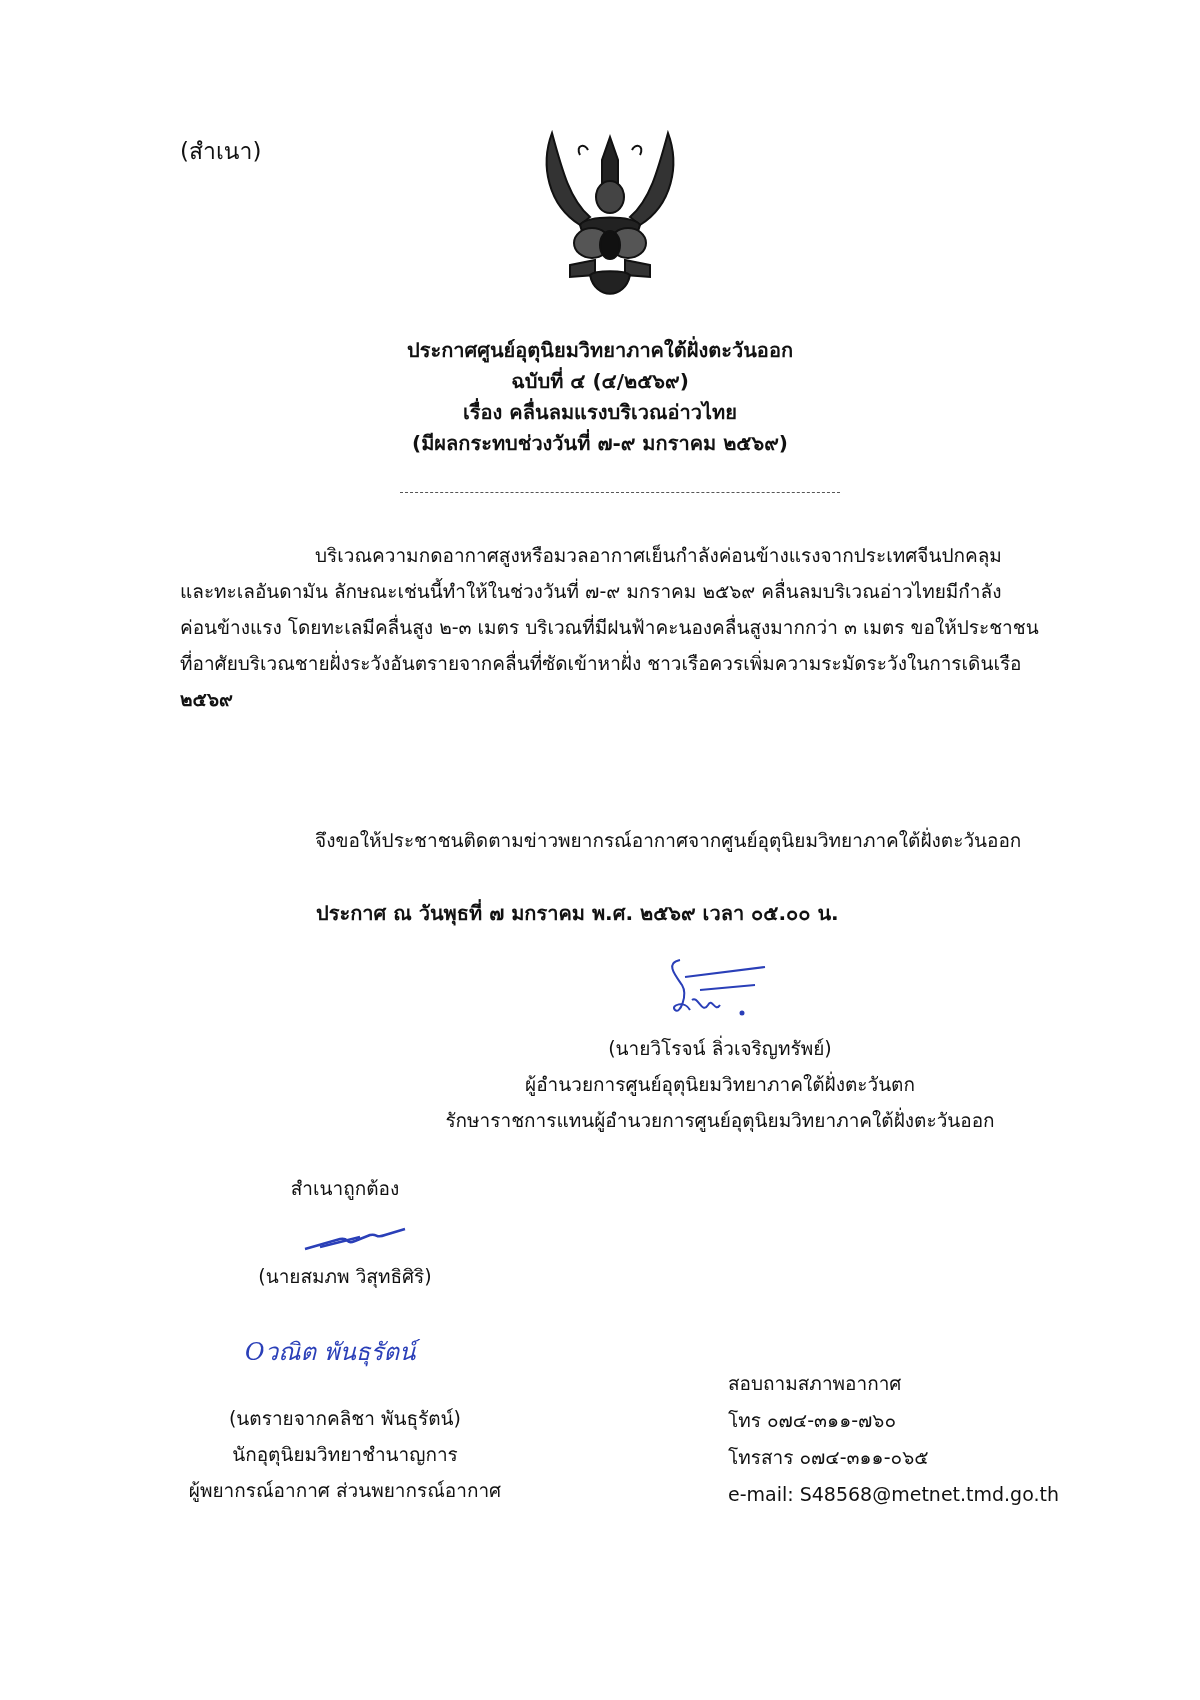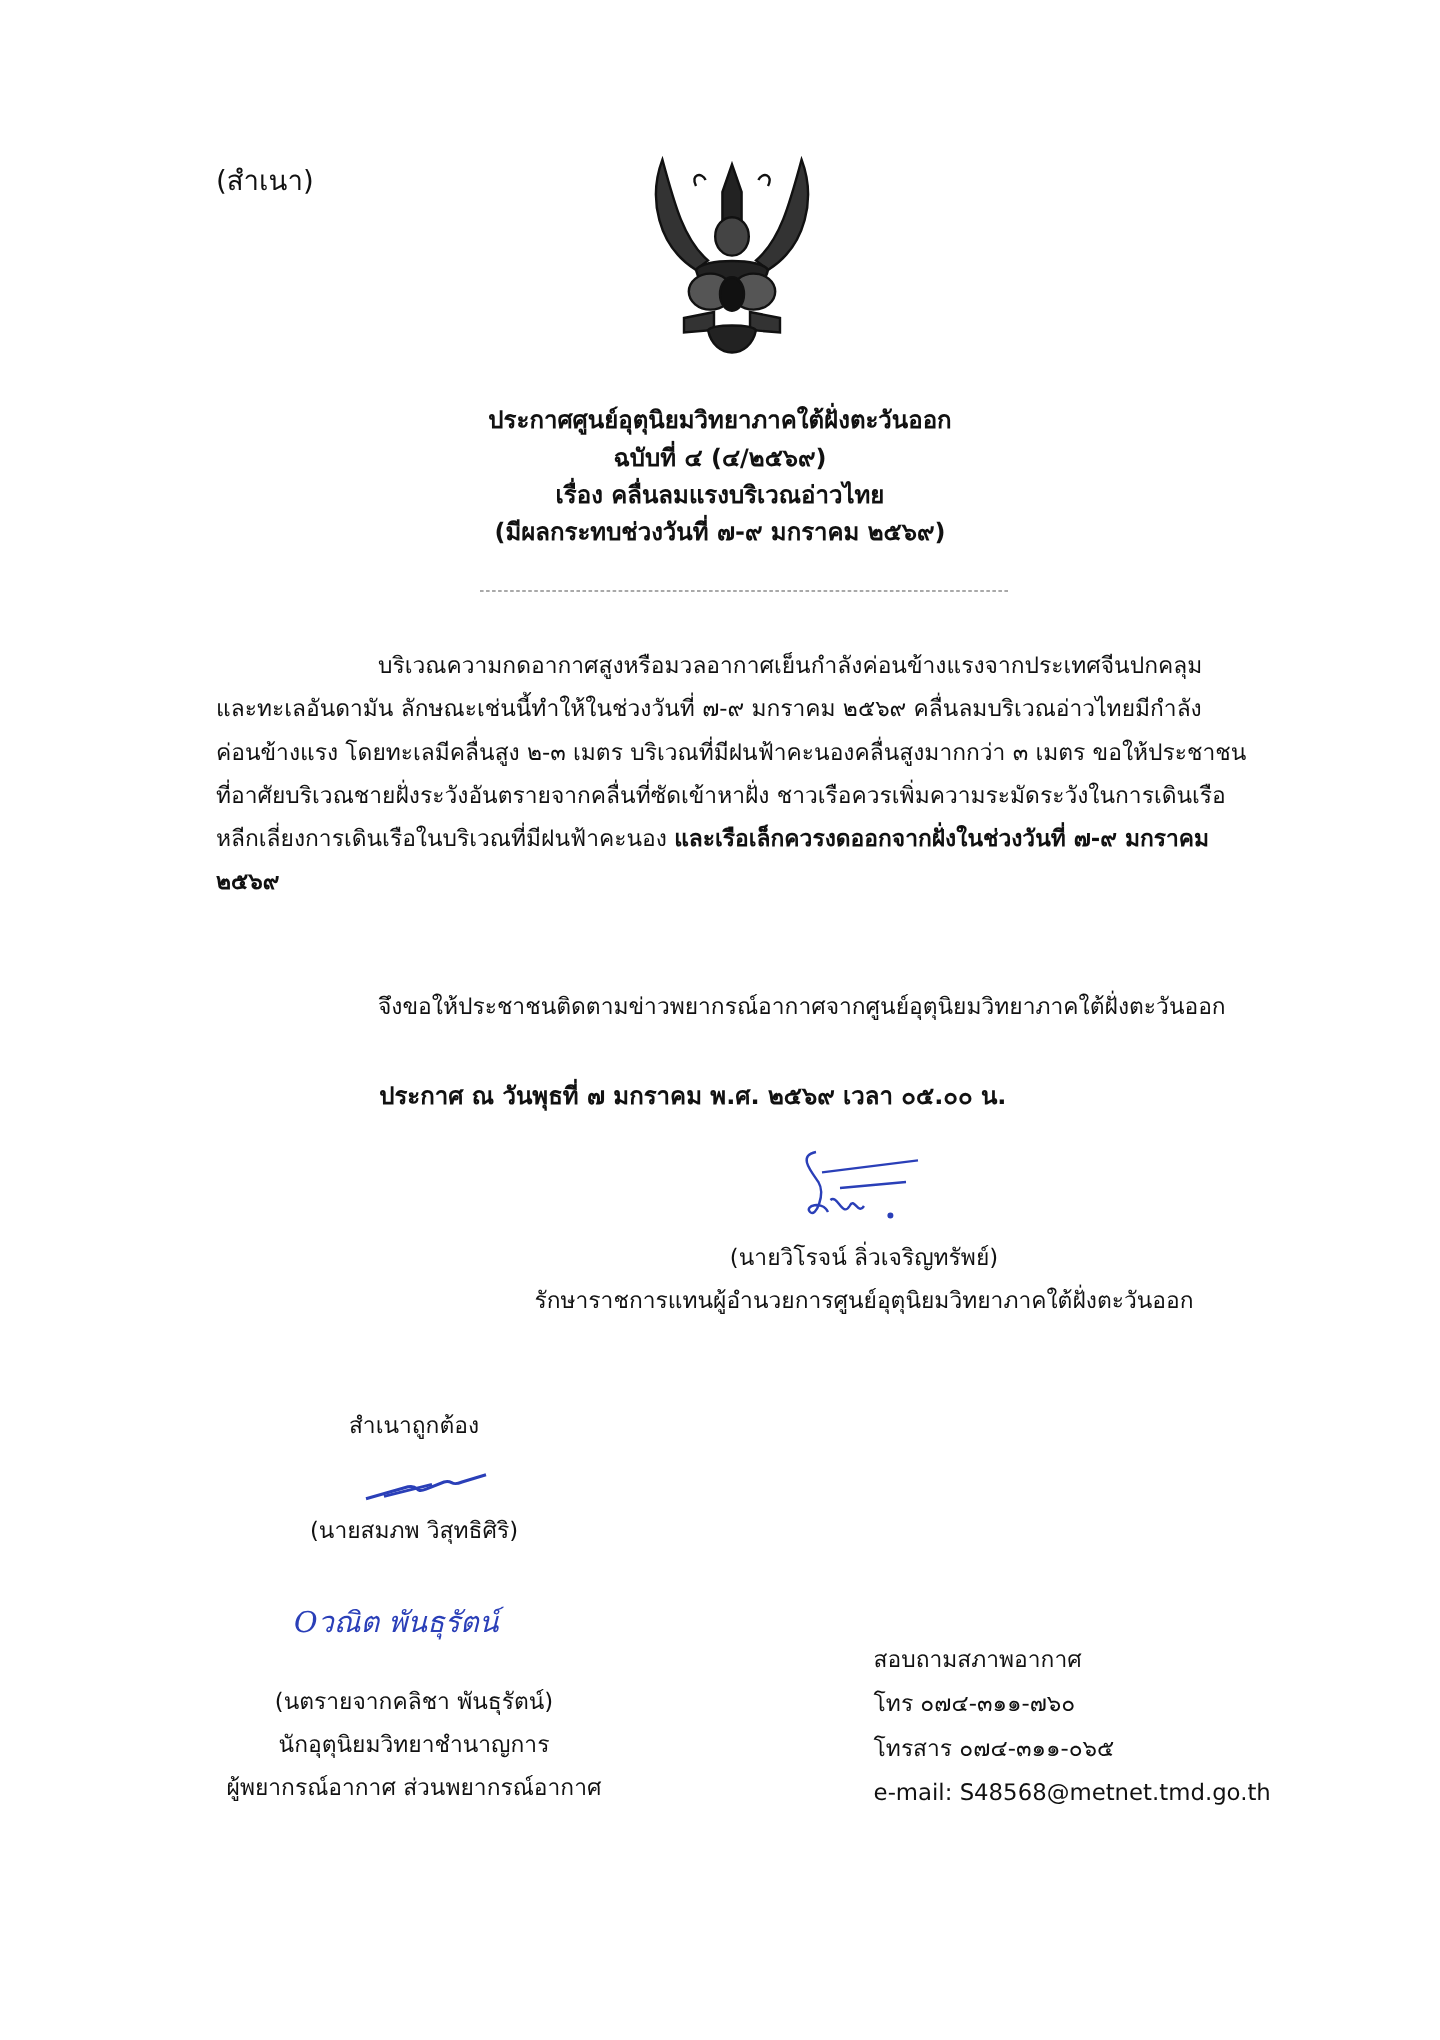--- a/index.html
+++ b/index.html
@@ -13,21 +13,21 @@
   .center { text-align: center; }
   #copy-label { left: 180px; top: 138px; }
   #garuda { left: 540px; top: 125px; width: 140px; height: 175px; }
   #heading { left: 330px; top: 335px; width: 540px; }
   #heading div { font-size: 20px; line-height: 31px; font-weight: bold; }
   #rule { left: 400px; top: 492px; width: 440px; border-top: 1px dashed #555; }
   #body-para { left: 180px; top: 537px; width: 895px; font-size: 19px; line-height: 36px; }
   #body-para .line { white-space: nowrap; display: block; height: 36px; overflow: visible; }
   #body-para .indent { padding-left: 135px; }
   #follow-para { left: 180px; top: 822px; width: 895px; font-size: 19px; line-height: 36px; }
-  #follow-para .line { display: block; white-space: nowrap; height: 36px; font-family: Liberation Mono, monospace; }
+  #follow-para .line { display: block; white-space: nowrap; height: 36px; }
   #announce-date { left: 316px; top: 900px; font-size: 20px; font-weight: bold; }
   #sig1 { left: 660px; top: 955px; width: 110px; height: 70px; }
   #signer1 { left: 420px; top: 1030px; width: 600px; font-size: 19px; line-height: 36px; }
   #certified { left: 180px; top: 1170px; width: 330px; font-size: 19px; line-height: 36px; }
   #sig2 { left: 300px; top: 1225px; width: 110px; height: 28px; }
   #signer2 { left: 180px; top: 1258px; width: 330px; font-size: 19px; line-height: 36px; }
   #sig3 { left: 245px; top: 1330px; width: 215px; height: 45px; }
   #signer3 { left: 160px; top: 1400px; width: 370px; font-size: 19px; line-height: 36px; }
   #contact { left: 728px; top: 1365px; font-size: 19px; line-height: 37px; }
   .sig-ink { color: #2a3fb8; }
@@ -62,21 +62,20 @@
   <div>(มีผลกระทบช่วงวันที่ ๗-๙ มกราคม ๒๕๖๙)</div>
 </div>
 
 <div class="abs" id="rule"></div>
 
 <div class="abs" id="body-para">
   <span class="line indent">บริเวณความกดอากาศสูงหรือมวลอากาศเย็นกำลังค่อนข้างแรงจากประเทศจีนปกคลุม</span>
   <span class="line">และทะเลอันดามัน ลักษณะเช่นนี้ทำให้ในช่วงวันที่ ๗-๙ มกราคม ๒๕๖๙ คลื่นลมบริเวณอ่าวไทยมีกำลัง</span>
   <span class="line">ค่อนข้างแรง โดยทะเลมีคลื่นสูง ๒-๓ เมตร บริเวณที่มีฝนฟ้าคะนองคลื่นสูงมากกว่า ๓ เมตร ขอให้ประชาชน</span>
   <span class="line">ที่อาศัยบริเวณชายฝั่งระวังอันตรายจากคลื่นที่ซัดเข้าหาฝั่ง ชาวเรือควรเพิ่มความระมัดระวังในการเดินเรือ</span>
-  <span class="line"><span>หลีกเลี่ยงการเดินเรือในบริเวณที่มีฝนฟ้าคะนอง </span><span class="bold">และเรือเล็กควรงดออกจากฝั่งในช่วงวันที่ ๗-๙ มกราคม</span></span>
   <span class="line bold">๒๕๖๙</span>
 </div>
 
 <div class="abs" id="follow-para">
   <span class="line" style="padding-left:135px">จึงขอให้ประชาชนติดตามข่าวพยากรณ์อากาศจากศูนย์อุตุนิยมวิทยาภาคใต้ฝั่งตะวันออก</span>
 </div>
 
 <div class="abs txt" id="announce-date">ประกาศ ณ วันพุธที่ ๗ มกราคม พ.ศ. ๒๕๖๙ เวลา ๐๕.๐๐ น.</div>
 
 <svg class="abs" id="sig1" viewBox="0 0 110 70">
@@ -84,20 +83,21 @@
     <path d="M20 5 C5 8 15 20 22 30 C28 40 20 60 15 55 C10 50 25 45 30 55"></path>
     <path d="M32 45 C38 40 42 60 48 50 C52 42 55 58 60 50"></path>
     <path d="M25 22 L105 12"></path>
     <path d="M40 35 L95 30"></path>
     <circle cx="82" cy="58" r="1.5" fill="#2a3fb8"></circle>
   </g>
 </svg>
 
 <div class="abs center" id="signer1">
   <div>(นายวิโรจน์ ลิ่วเจริญทรัพย์)</div>
+  <div>ผู้อำนวยการศูนย์อุตุนิยมวิทยาภาคใต้ฝั่งตะวันตก</div>
   <div>รักษาราชการแทนผู้อำนวยการศูนย์อุตุนิยมวิทยาภาคใต้ฝั่งตะวันออก</div>
 </div>
 
 <div class="abs center" id="certified">สำเนาถูกต้อง</div>
 
 <svg class="abs" id="sig2" viewBox="0 0 110 28">
   <g fill="none" stroke="#2a3fb8" stroke-width="2.5">
     <path d="M5 24 L40 14 C50 12 45 20 55 16 L70 10 C78 8 75 14 85 10 L105 4"></path>
     <path d="M20 22 L60 12"></path>
   </g>

